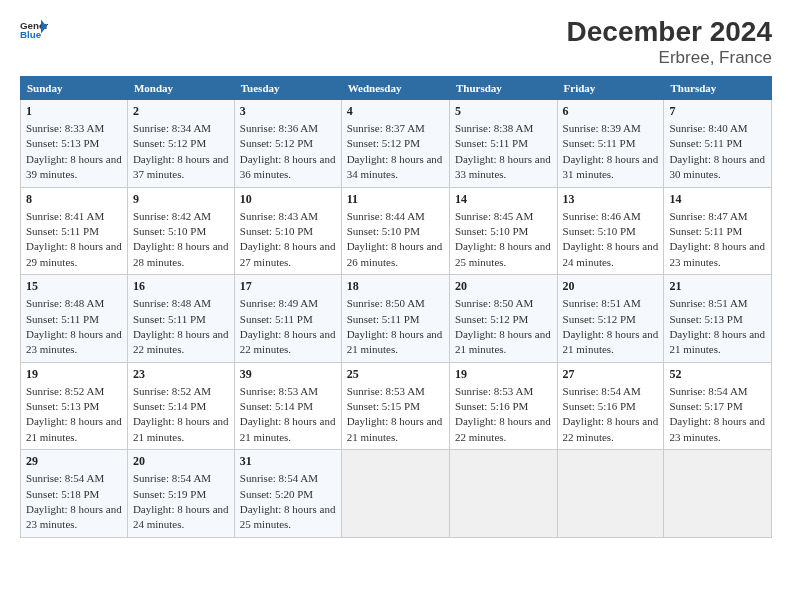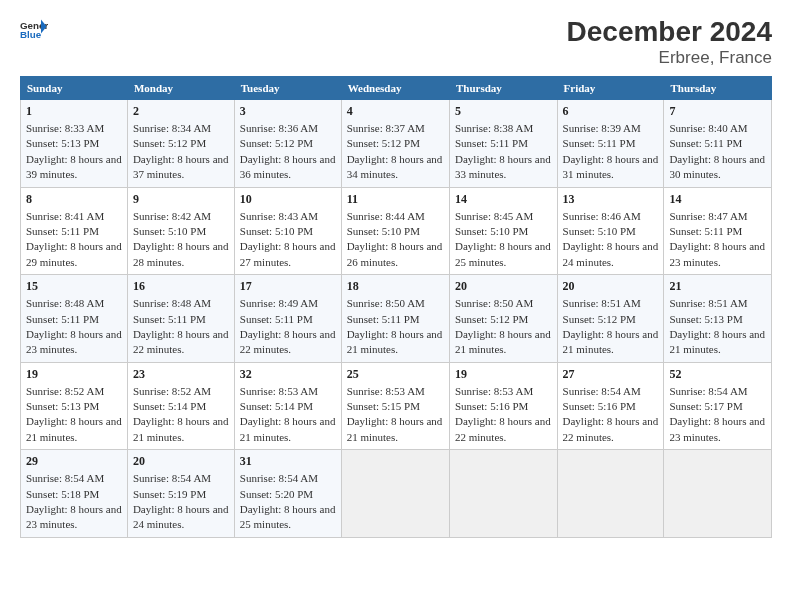--- a/index.html
+++ b/index.html
@@ -212,21 +212,21 @@
         <tr>
           <td>
         <span class="day-num">19</span>
         <span class="day-detail">Sunrise: 8:52 AM<br>Sunset: 5:13 PM<br>Daylight: 8 hours and 21 minutes.</span>
       </td>
           <td>
         <span class="day-num">23</span>
         <span class="day-detail">Sunrise: 8:52 AM<br>Sunset: 5:14 PM<br>Daylight: 8 hours and 21 minutes.</span>
       </td>
           <td>
-        <span class="day-num">32</span>
+        <span class="day-num">39</span>
         <span class="day-detail">Sunrise: 8:53 AM<br>Sunset: 5:14 PM<br>Daylight: 8 hours and 21 minutes.</span>
       </td>
           <td>
         <span class="day-num">25</span>
         <span class="day-detail">Sunrise: 8:53 AM<br>Sunset: 5:15 PM<br>Daylight: 8 hours and 21 minutes.</span>
       </td>
           <td>
         <span class="day-num">19</span>
         <span class="day-detail">Sunrise: 8:53 AM<br>Sunset: 5:16 PM<br>Daylight: 8 hours and 22 minutes.</span>
       </td>

